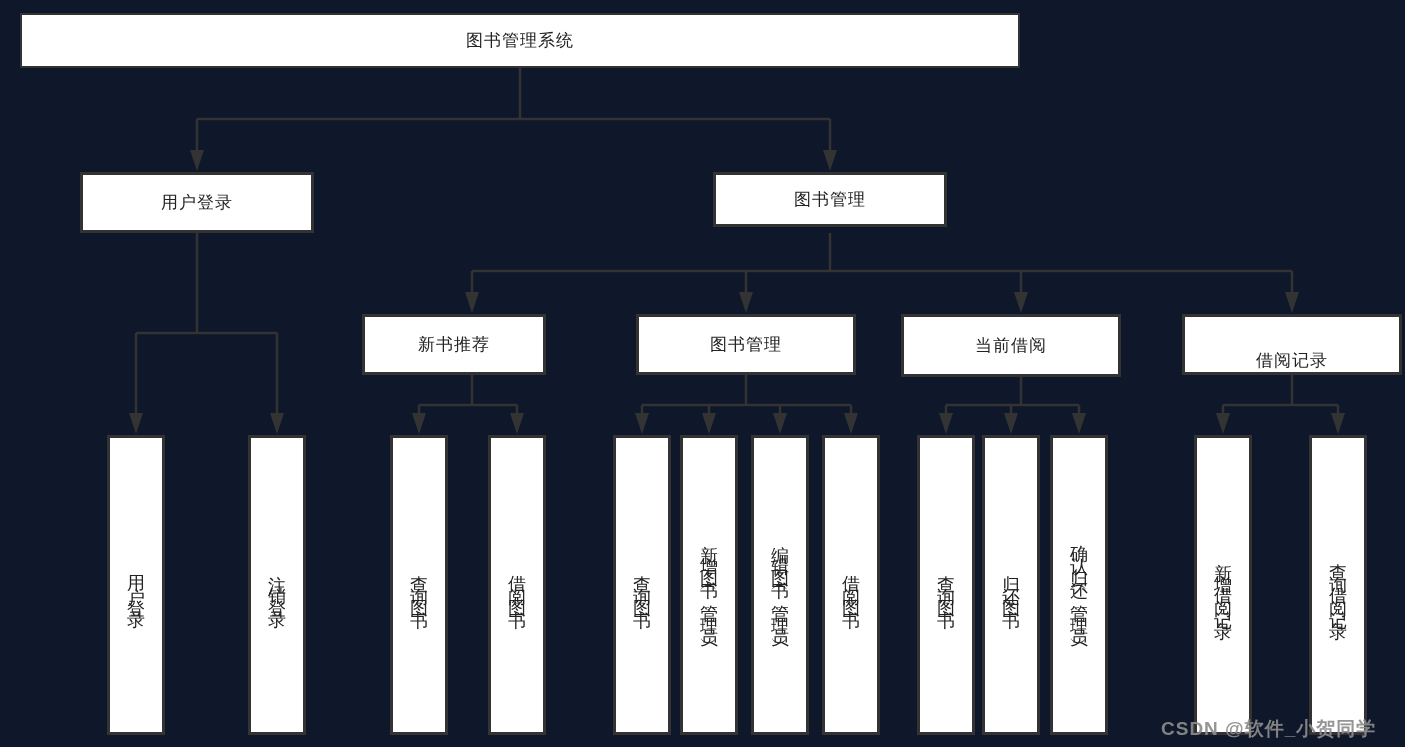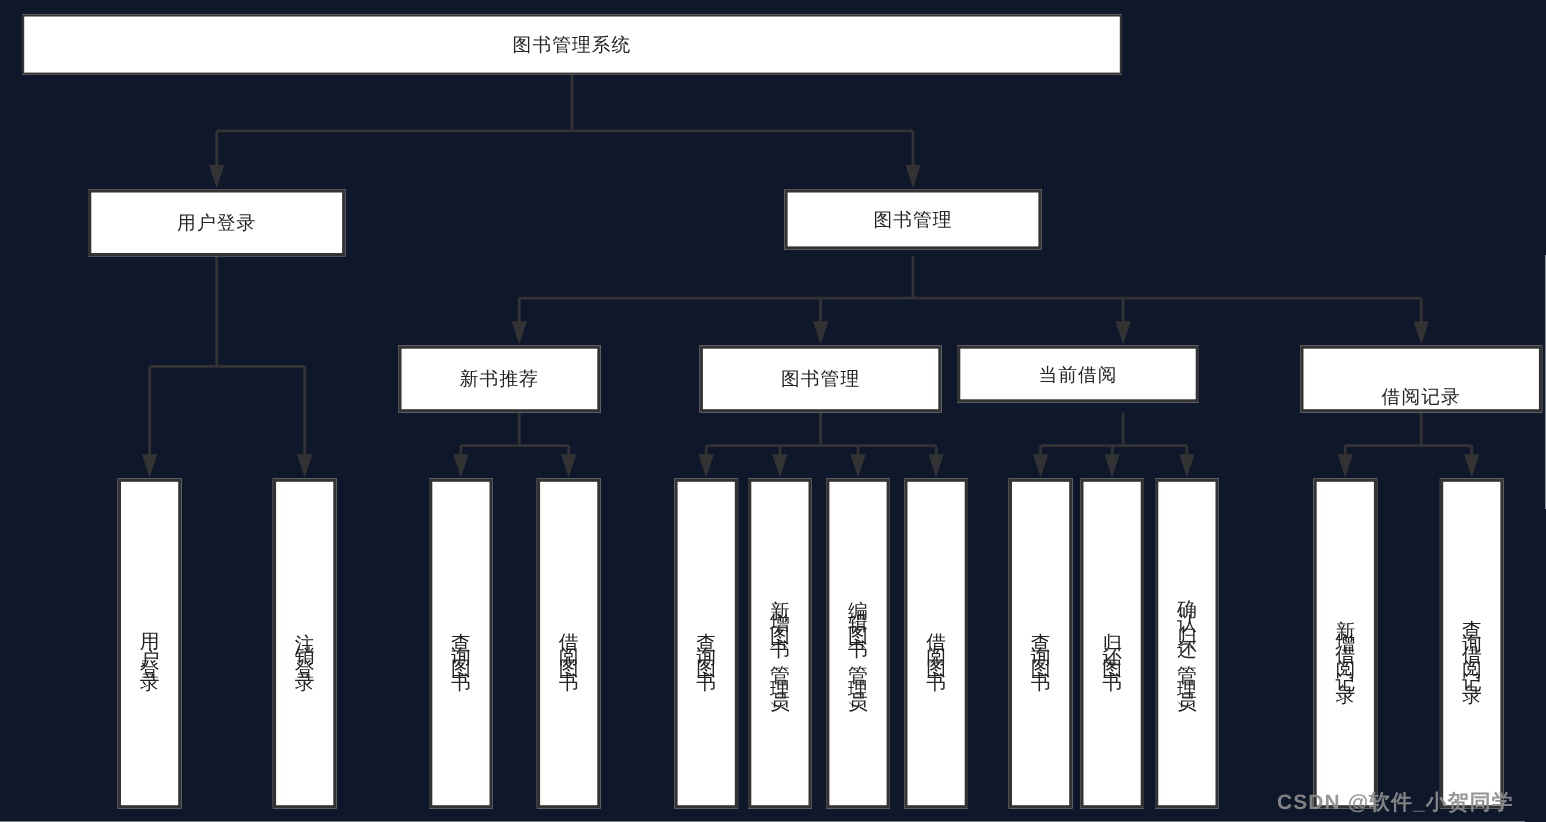--- a/index.html
+++ b/index.html
@@ -104,21 +104,21 @@
   <div class="node" style="left:713px; top:172px; width:234px; height:55px;">
     <span class="lbl">图书管理</span>
   </div>
 
   <div class="node" style="left:362px; top:314px; width:184px; height:61px;">
     <span class="lbl">新书推荐</span>
   </div>
   <div class="node" style="left:636px; top:314px; width:220px; height:61px;">
     <span class="lbl">图书管理</span>
   </div>
-  <div class="node" style="left:870px; top:314px; width:220px; height:52px;">
+  <div class="node" style="left:901px; top:314px; width:220px; height:63px;">
     <span class="lbl">当前借阅</span>
   </div>
   <div class="node" style="left:1182px; top:314px; width:220px; height:61px;align-items:flex-end;">
     <span class="lbl">借阅记录</span>
   </div>
 
   <div class="node leaf" style="left:107px;">
     <span class="lbl">用户登录</span>
   </div>
   <div class="node leaf" style="left:248px;">

